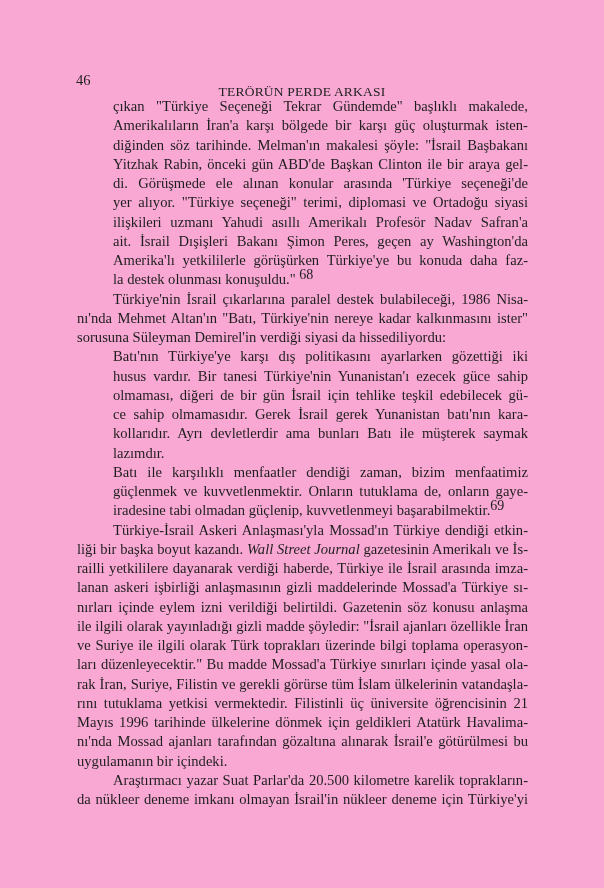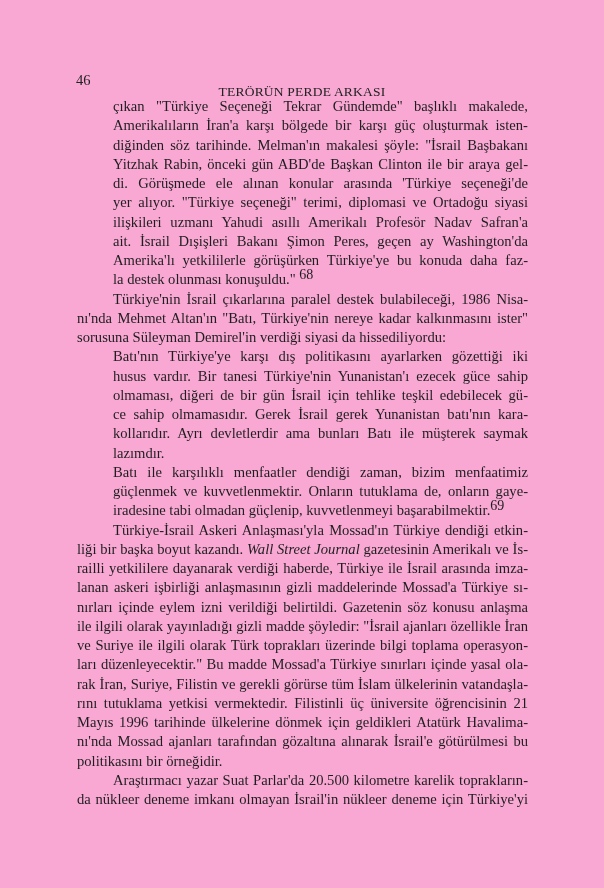--- a/index.html
+++ b/index.html
@@ -78,21 +78,21 @@
       <span class="line">railli yetkililere dayanarak verdiği haberde, Türkiye ile İsrail arasında imza-</span>
       <span class="line">lanan askeri işbirliği anlaşmasının gizli maddelerinde Mossad'a Türkiye sı-</span>
       <span class="line">nırları içinde eylem izni verildiği belirtildi. Gazetenin söz konusu anlaşma</span>
       <span class="line">ile ilgili olarak yayınladığı gizli madde şöyledir: "İsrail ajanları özellikle İran</span>
       <span class="line">ve Suriye ile ilgili olarak Türk toprakları üzerinde bilgi toplama operasyon-</span>
       <span class="line">ları düzenleyecektir." Bu madde Mossad'a Türkiye sınırları içinde yasal ola-</span>
       <span class="line">rak İran, Suriye, Filistin ve gerekli görürse tüm İslam ülkelerinin vatandaşla-</span>
       <span class="line">rını tutuklama yetkisi vermektedir. Filistinli üç üniversite öğrencisinin 21</span>
       <span class="line">Mayıs 1996 tarihinde ülkelerine dönmek için geldikleri Atatürk Havalima-</span>
       <span class="line">nı'nda Mossad ajanları tarafından gözaltına alınarak İsrail'e götürülmesi bu</span>
-      <span class="line last">politikasını bir örneğidir.</span>
+      <span class="line last">uygulamanın bir içindeki.</span>
     </div>
 
     <div>
       <span class="line para-indent">Araştırmacı yazar Suat Parlar'da 20.500 kilometre karelik toprakların-</span>
       <span class="line">da nükleer deneme imkanı olmayan İsrail'in nükleer deneme için Türkiye'yi</span>
     </div>
 
   </div>
 </div>
 

